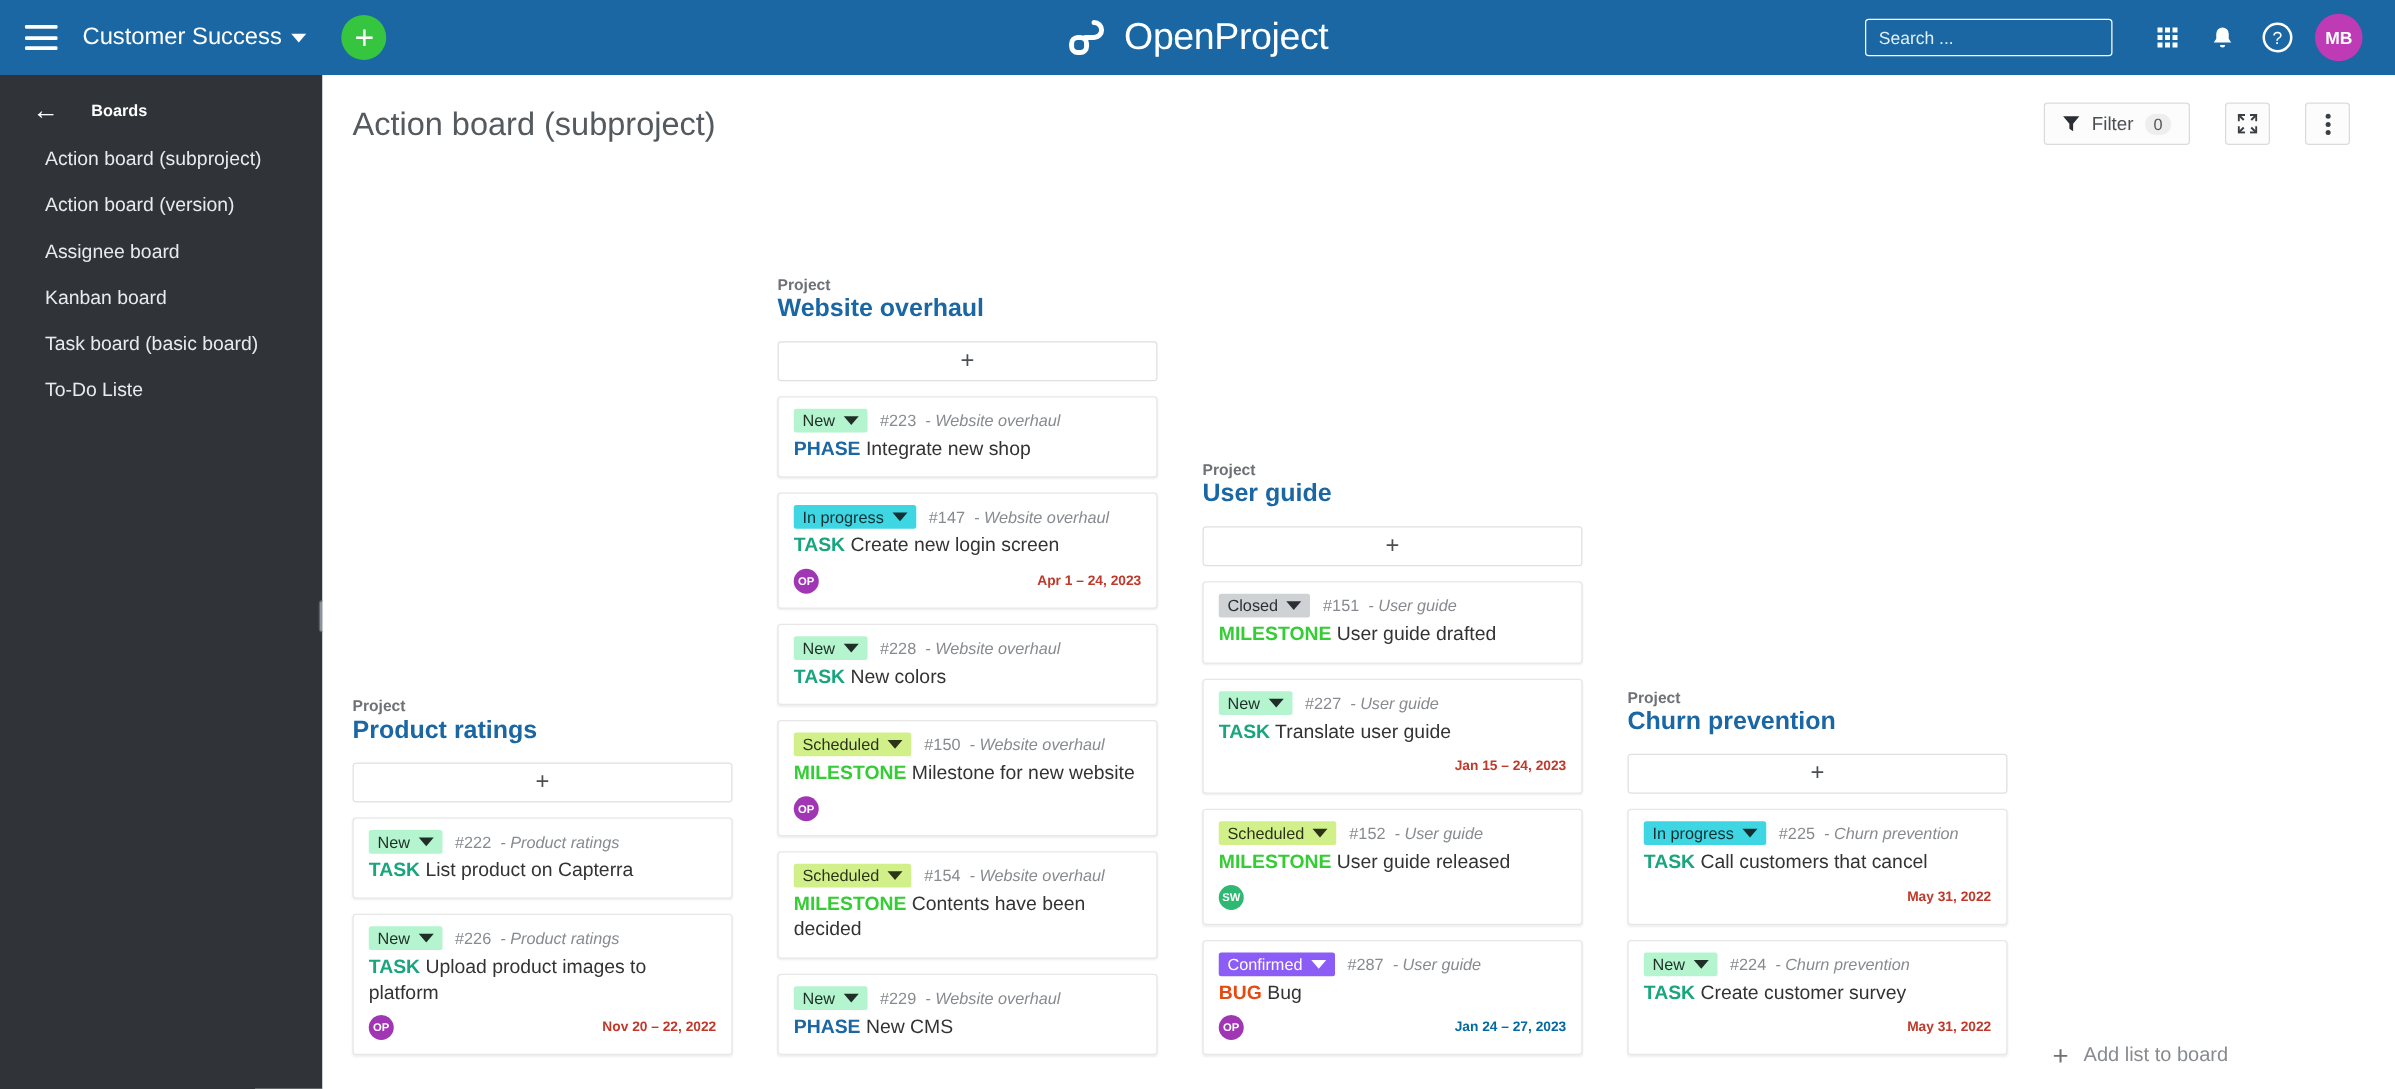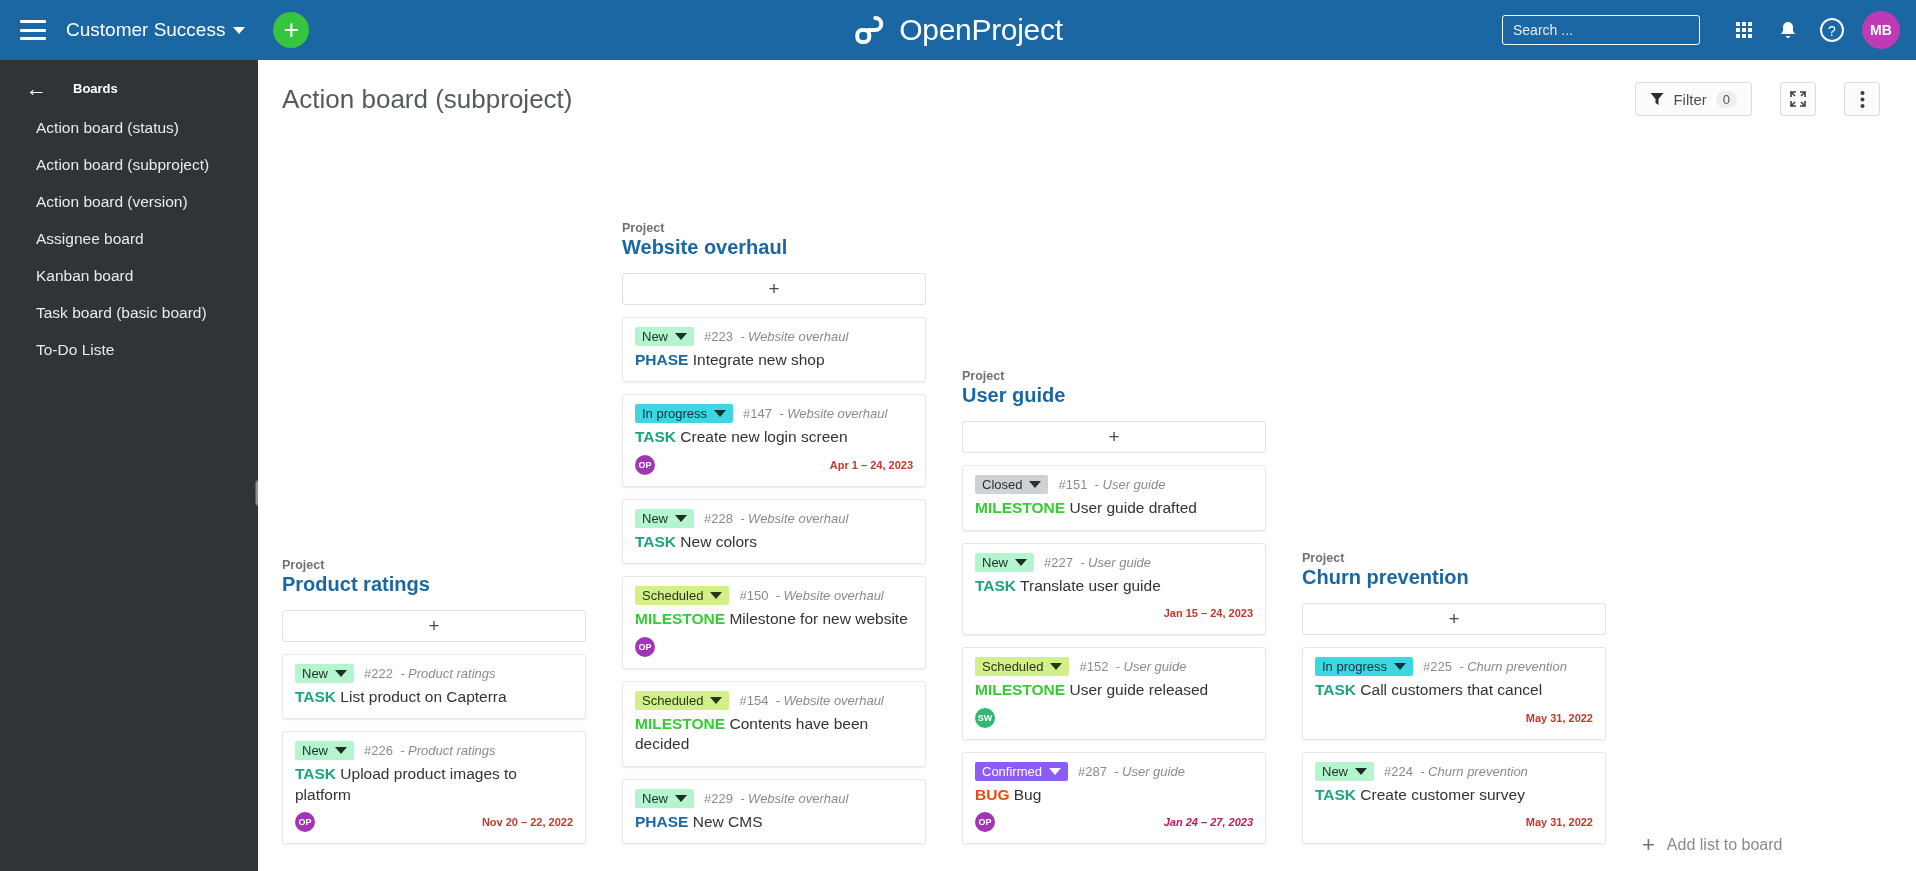--- a/index.html
+++ b/index.html
@@ -42,21 +42,21 @@
   }
   #logo {
     position: absolute; left: 50%; transform: translateX(-50%);
     display: flex; align-items: center; gap: 10px;
     color: #fff;
   }
   #logo-mark { width: 36px; height: 30px; }
   #logo-text { font-size: 30px; letter-spacing: -0.3px; white-space: nowrap; }
 
   #top-right {
-    position: absolute; right: 16px;
+    position: absolute; right: 26px;
     display: flex; align-items: center; gap: 0px;
   }
   #search-box {
     width: 198px; height: 30px;
     border: 1px solid #ffffff; border-radius: 3px;
     background: transparent;
     display: flex; align-items: center;
     padding: 0 8px 0 10px;
     margin-right: 22px;
   }
@@ -241,21 +241,20 @@
     </div>
   </div>
 </div>
 
 <div id="sidebar">
   <div id="sidebar-header">
     <span id="back-arrow">←</span>
     <span id="sidebar-title">Boards</span>
   </div>
   <div id="sidebar-list">
-      <div class="sidebar-item"><span>Action board (status)</span></div>
       <div class="sidebar-item"><span>Action board (subproject)</span></div>
       <div class="sidebar-item"><span>Action board (version)</span></div>
       <div class="sidebar-item"><span>Assignee board</span></div>
       <div class="sidebar-item"><span>Kanban board</span></div>
       <div class="sidebar-item"><span>Task board (basic board)</span></div>
       <div class="sidebar-item"><span>To-Do Liste</span></div>
     </div>
   <div id="sidebar-resize"></div>
 </div>
 
@@ -449,21 +448,21 @@
               <span>Confirmed</span>
               <span class="caret-down"></span>
             </span>
             <span class="card-meta"><b>#287</b>&nbsp; - <span>User guide</span></span>
           </div>
           <div class="card-subject"><span class="type-label" style="color: rgb(232, 73, 15);">BUG</span> <span>Bug</span></div>
           <div class="card-bottom">
             <span class="avatar-sm" style="background: rgb(161, 54, 181);">
               <span>OP</span>
             </span>
-            <span class="card-date" style="color: #be185d; font-style: italic;">Jan 24 – 27, 2023</span>
+            <span class="card-date" style="color: #0369a1;">Jan 24 – 27, 2023</span>
           </div>
         </div>
       </div>
       <div class="list-col">
         <div class="list-project-label">Project</div>
         <div class="list-project-name">Churn prevention</div>
         <div class="add-card-btn">
           <span>+</span>
         </div>
         <div class="card">

